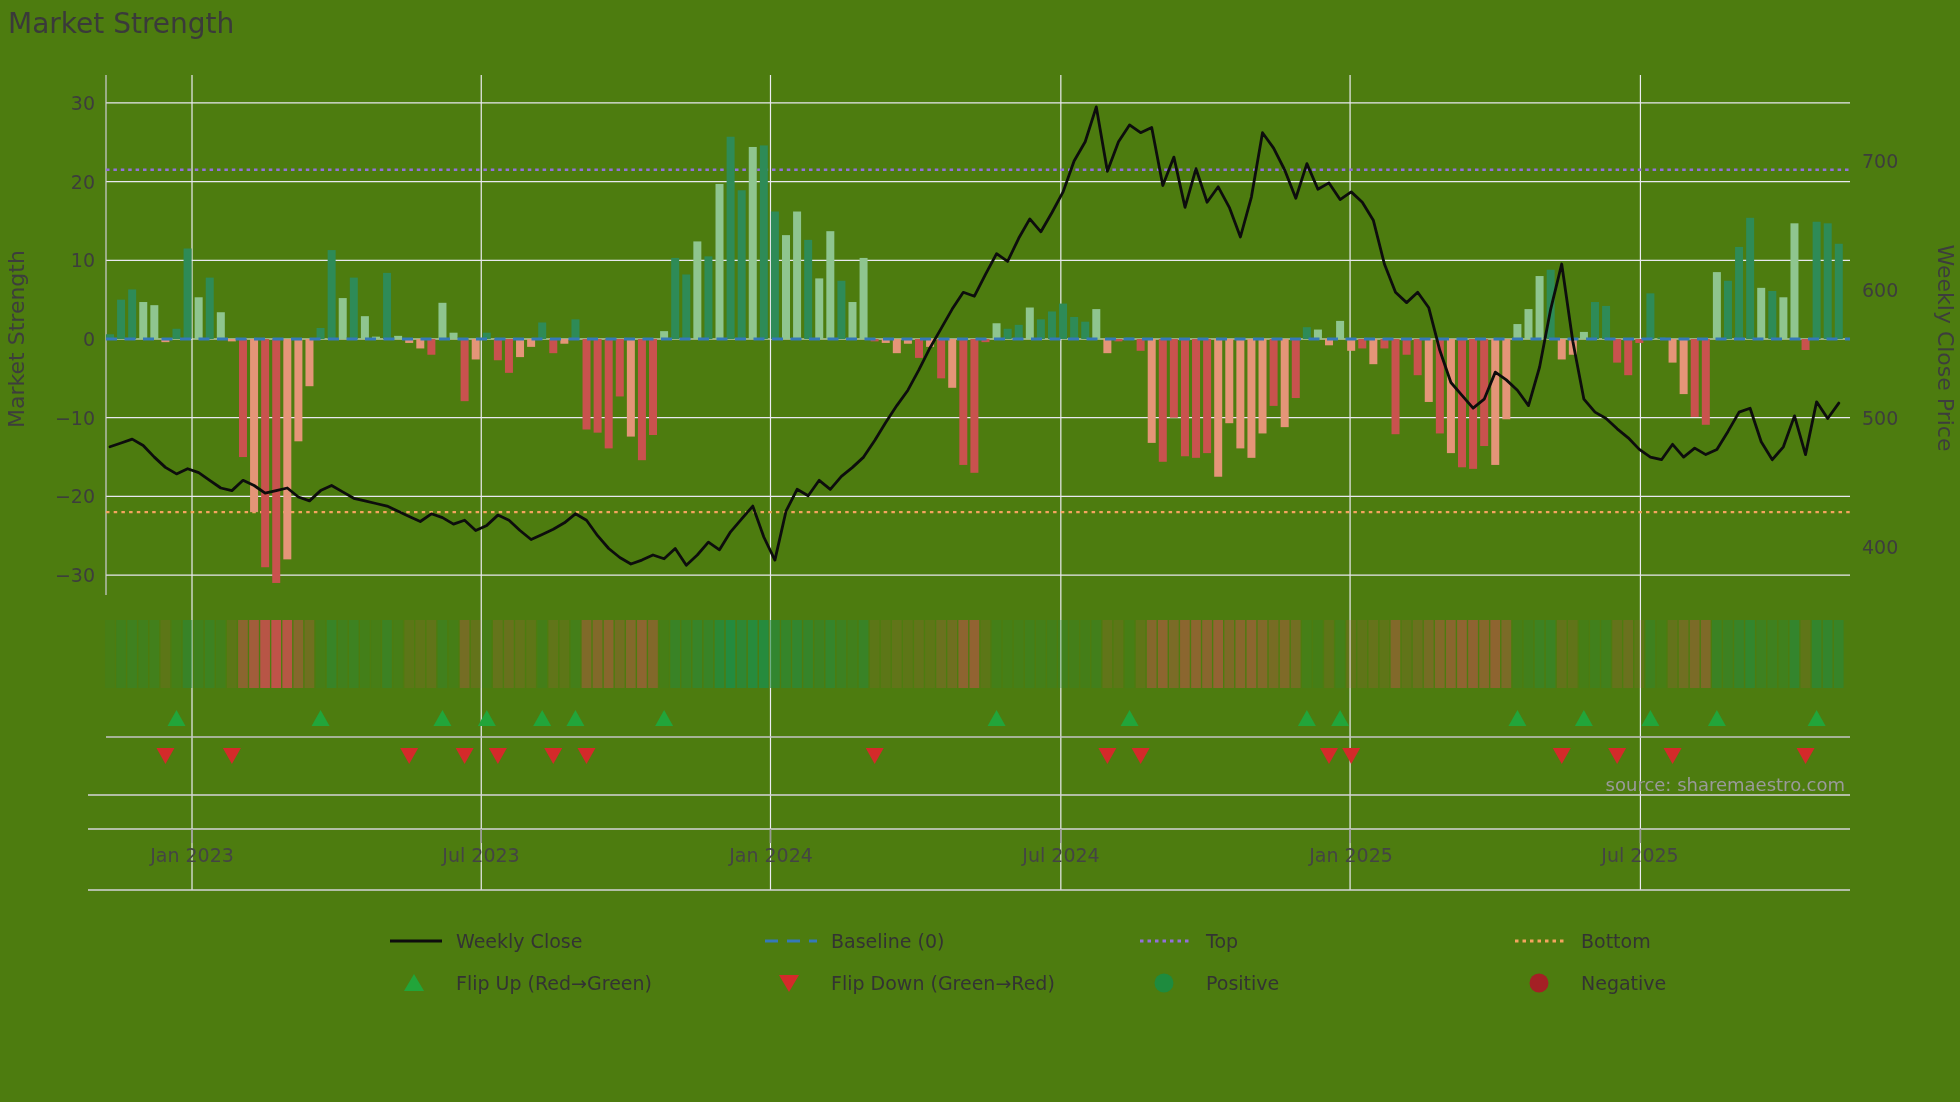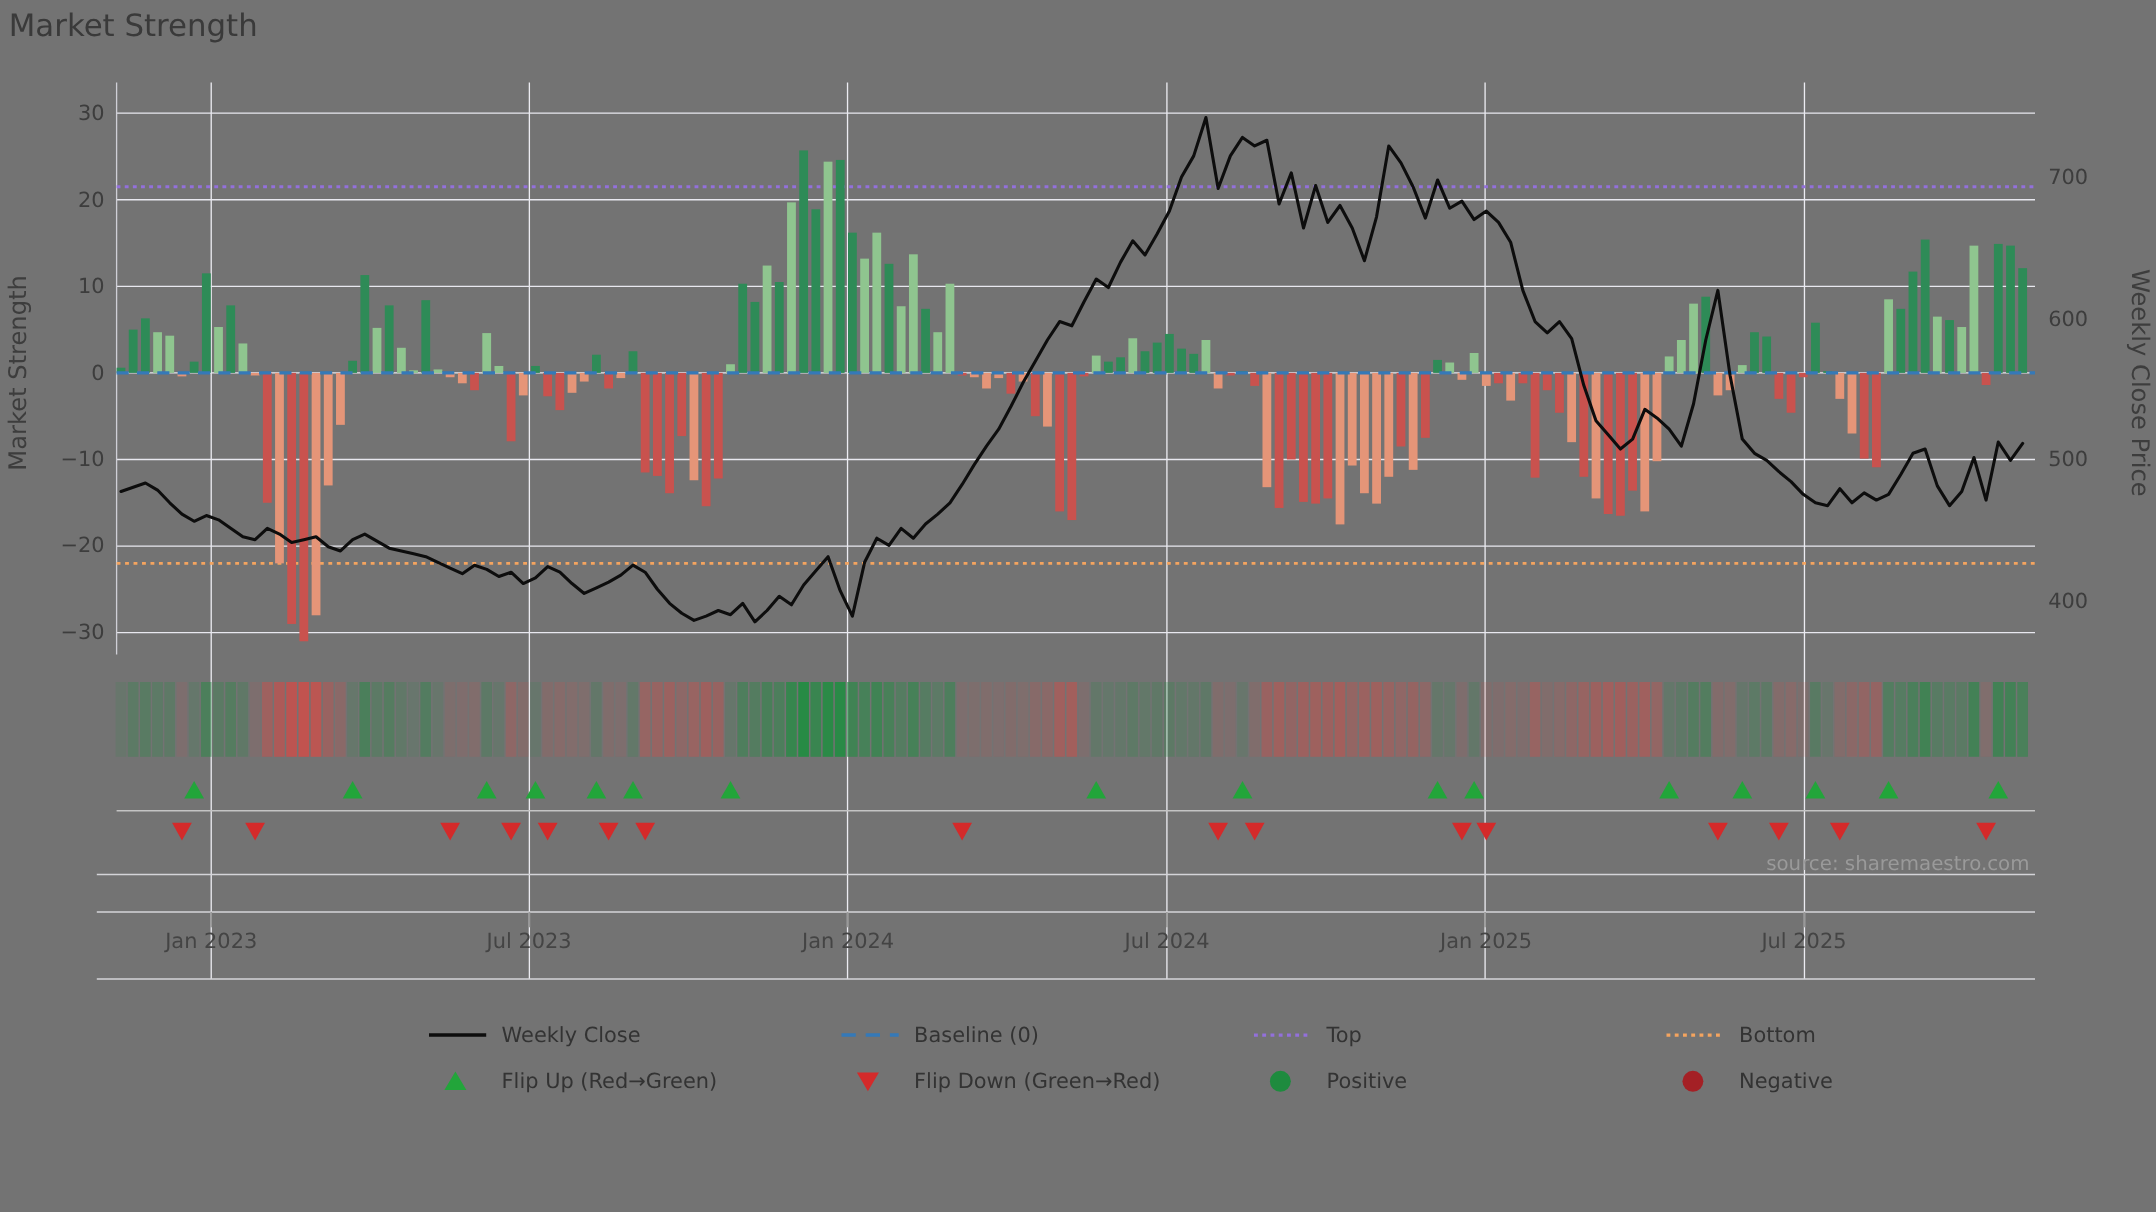--- a/index.html
+++ b/index.html
@@ -1,16 +1,16 @@
 <!DOCTYPE html>
 <html><head>
 <meta charset="utf-8">
 <style>
   html,body{margin:0;padding:0;background:#ffffff;}
-  .chart-wrap{width:1960px;height:1102px;position:relative;background:#737373;font-family:"DejaVu Sans",sans-serif;}
+  .chart-wrap{width:1960px;height:1102px;position:relative;background:#4d7c0f;font-family:"DejaVu Sans",sans-serif;}
   svg{display:block;}
   text{font-family:"DejaVu Sans","Liberation Sans",sans-serif;}
   .title{font-size:28px;fill:#3a3a3a;}
   .tick{font-size:19px;fill:#3d3d3d;}
   .xtick{font-size:19px;fill:#444444;}
   .axlabel{font-size:22px;fill:#3d3d3d;}
   .legtxt{font-size:19px;fill:#333333;}
   .src{font-size:18px;fill:#9a9a9a;}
 </style>
 </head>

